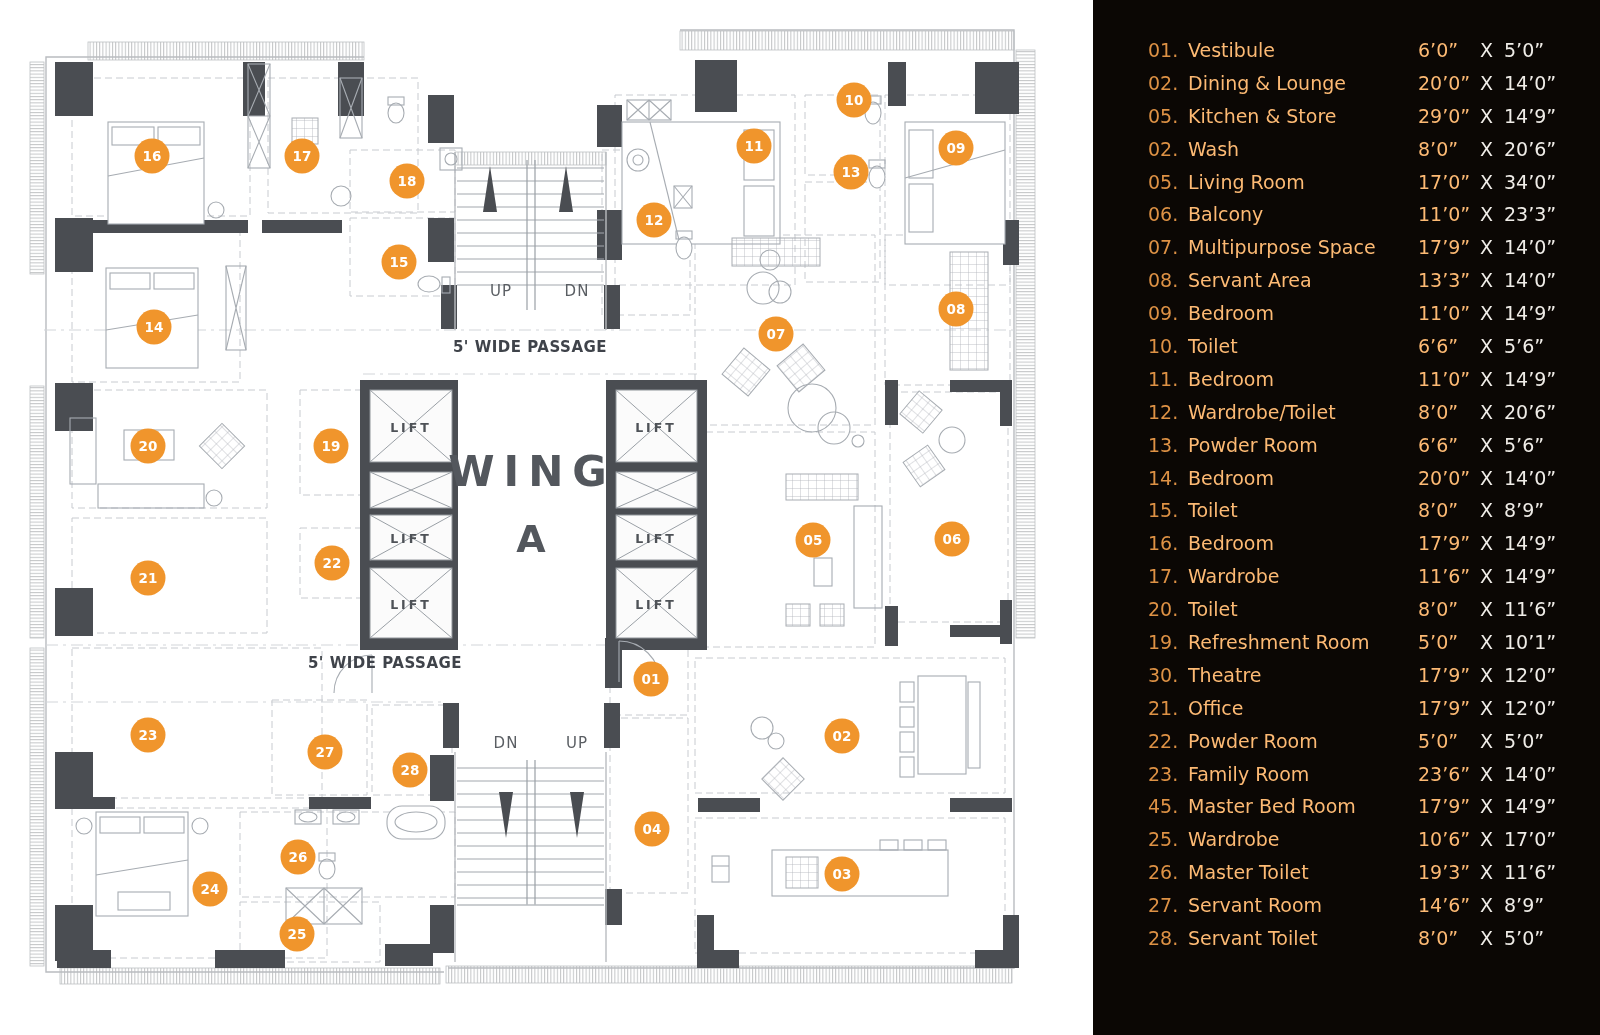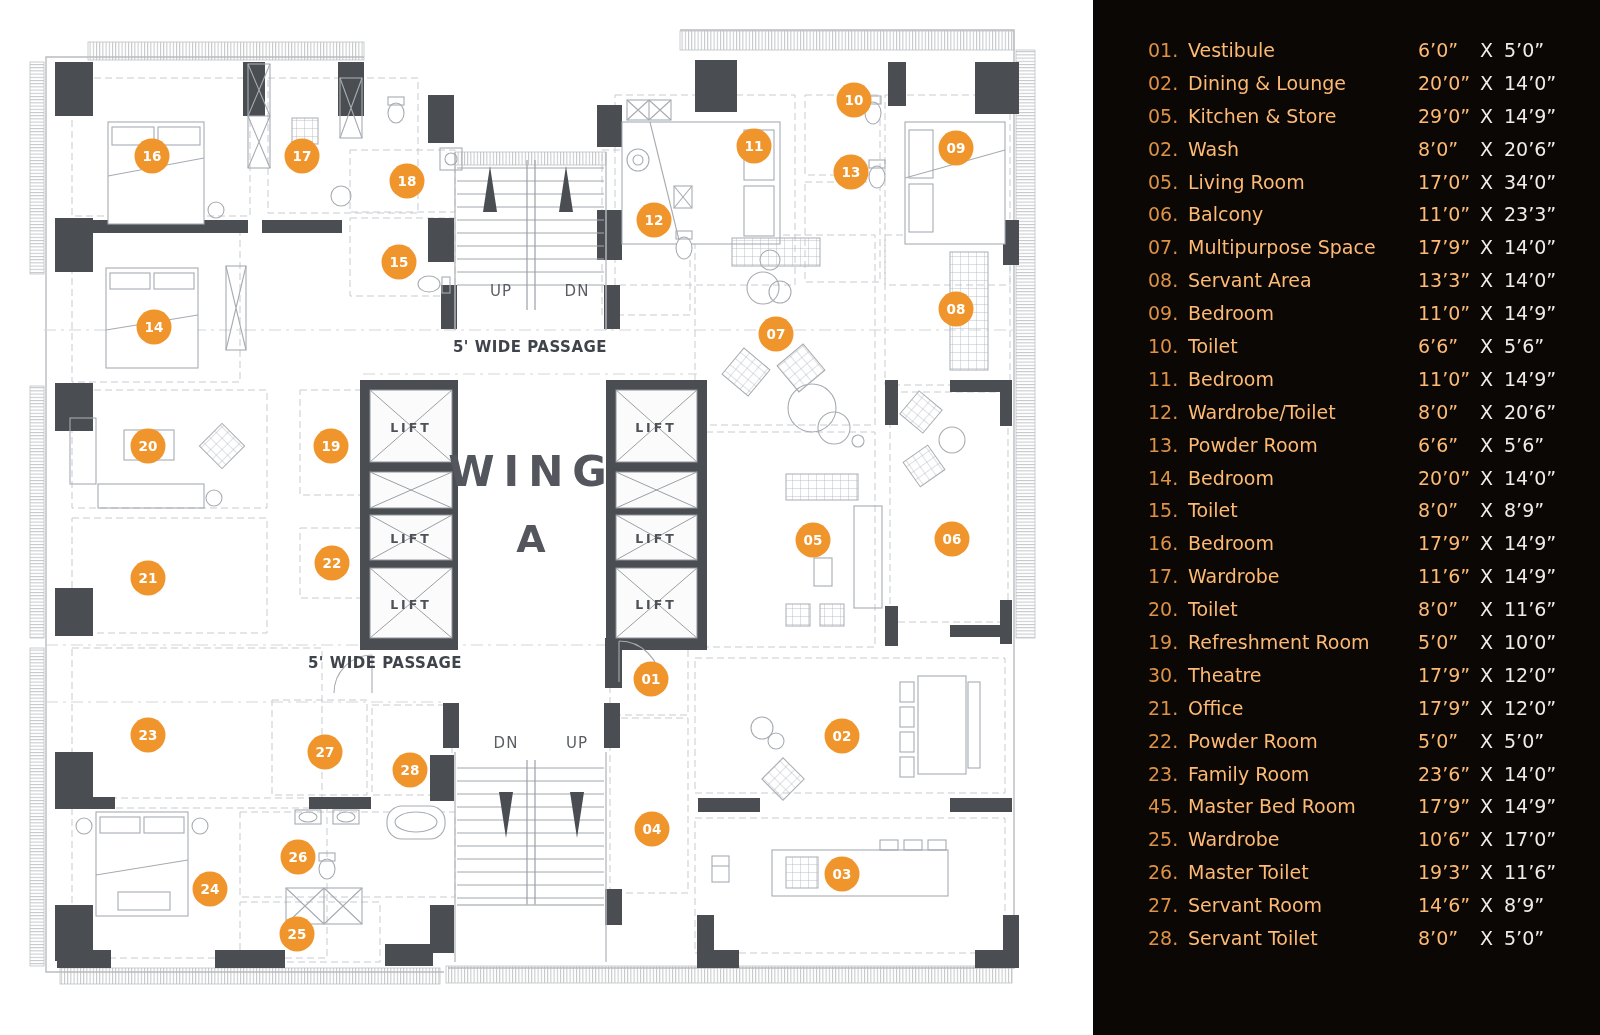--- a/index.html
+++ b/index.html
@@ -669,21 +669,21 @@
           <span class="lname">Toilet</span>
           <span class="lw">8’0”</span>
           <span class="lx">X</span>
           <span class="lh">11’6”</span>
         </div>
         <div class="lrow">
           <span class="lno">19.</span>
           <span class="lname">Refreshment Room</span>
           <span class="lw">5’0”</span>
           <span class="lx">X</span>
-          <span class="lh">10’0”</span>
+          <span class="lh">10’1”</span>
         </div>
         <div class="lrow">
           <span class="lno">30.</span>
           <span class="lname">Theatre</span>
           <span class="lw">17’9”</span>
           <span class="lx">X</span>
           <span class="lh">12’0”</span>
         </div>
         <div class="lrow">
           <span class="lno">21.</span>

